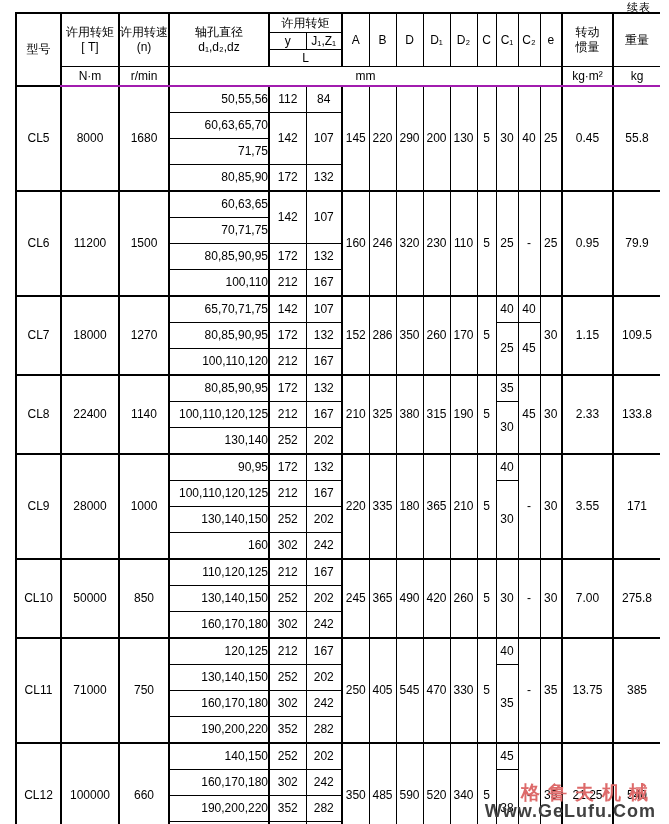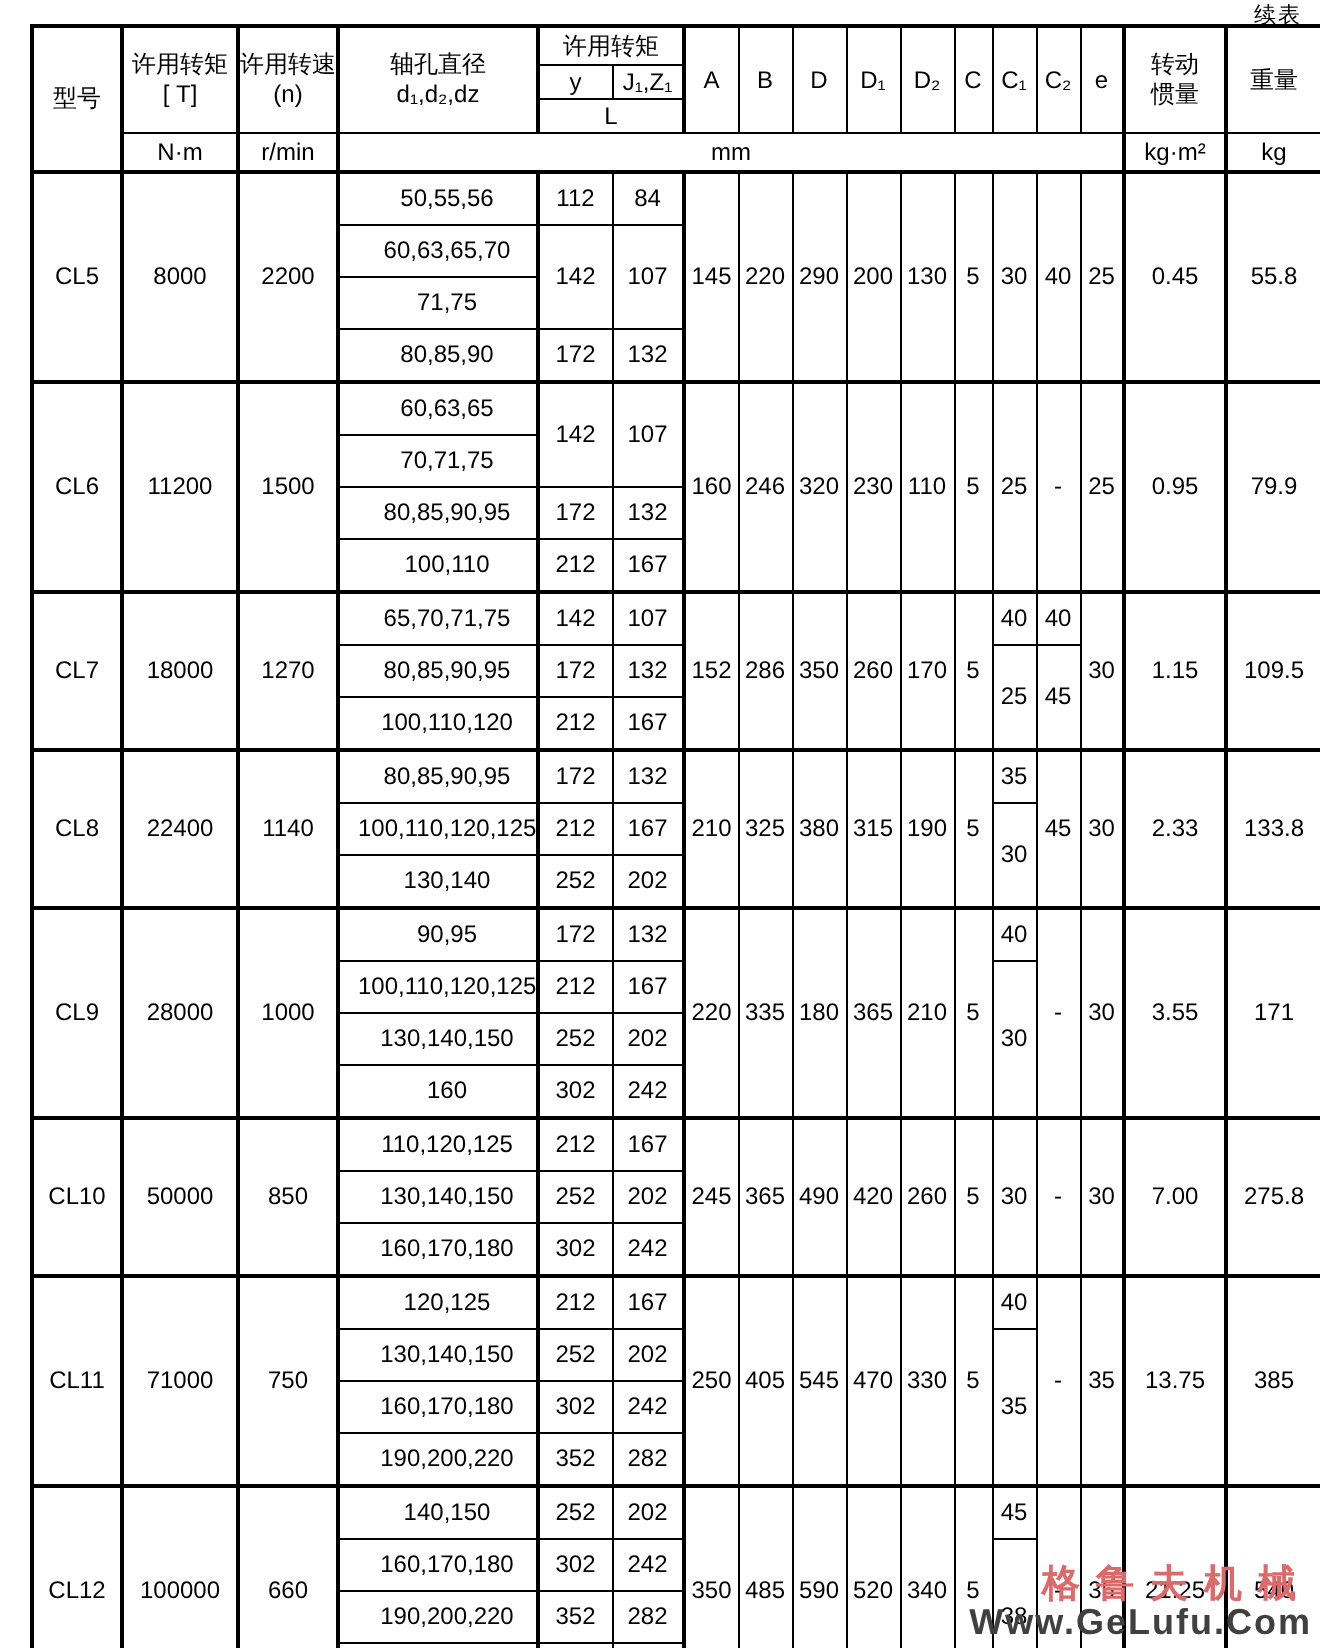--- a/index.html
+++ b/index.html
@@ -5,23 +5,23 @@
   html,body{margin:0;padding:0;background:#fff;}
   #page{position:relative;width:660px;height:824px;background:#ffffff;overflow:hidden;
         font-family:"Liberation Sans","DejaVu Sans",sans-serif;color:#000;}
   #continued{position:absolute;top:0;right:9px;font-size:11px;letter-spacing:1px;}
   table{border-collapse:collapse;table-layout:fixed;position:absolute;left:15px;top:12px;width:645px;}
   th,td{border:1px solid #000;text-align:center;vertical-align:middle;
         font-size:12px;font-weight:normal;padding:0;overflow:hidden;line-height:1.25;}
   thead th{white-space:pre-line;}
   thead tr.h1 th{height:18px;}
   thead tr.h2 th,thead tr.h3 th{height:16px;}
-  thead tr.units th{height:18px;border-bottom:2px solid #000000;}
+  thead tr.units th{height:18px;border-bottom:2px solid #a21caf;}
   tbody td{height:25px;}
-  td.dcol{text-align:center;padding-left:9px;}
+  td.dcol{text-align:right;padding-left:9px;}
   .bl2{border-left:2px solid #000;}
   tr.blk td{border-top:2px solid #000;}
   table{border:2px solid #000;}
   #watermark{position:absolute;right:4px;bottom:4px;text-align:right;pointer-events:none;}
   #watermark .wm-cn{font-size:19px;font-weight:bold;letter-spacing:8px;line-height:1.0;}
   #watermark .wm-url{font-size:18px;font-weight:bold;letter-spacing:1px;line-height:1.0;}
 </style>
 </head>
 <body>
 
@@ -83,21 +83,21 @@
         <th class="bl2">r/min</th>
         <th colspan="12" class="bl2">mm</th>
         <th class="bl2">kg·m²</th>
         <th class="bl2">kg</th>
       </tr>
     </thead>
     <tbody id="spec-body">
         <tr class="blk">
           <td rowspan="4">CL5</td>
           <td rowspan="4" class="bl2">8000</td>
-          <td rowspan="4" class="bl2">2200</td>
+          <td rowspan="4" class="bl2">1680</td>
           <td class="dcol bl2">50,55,56</td>
           <td class="bl2">112</td>
           <td>84</td>
           <td rowspan="4" class="bl2">145</td>
           <td rowspan="4">220</td>
           <td rowspan="4">290</td>
           <td rowspan="4">200</td>
           <td rowspan="4">130</td>
           <td rowspan="4">5</td>
           <td rowspan="4">30</td>

